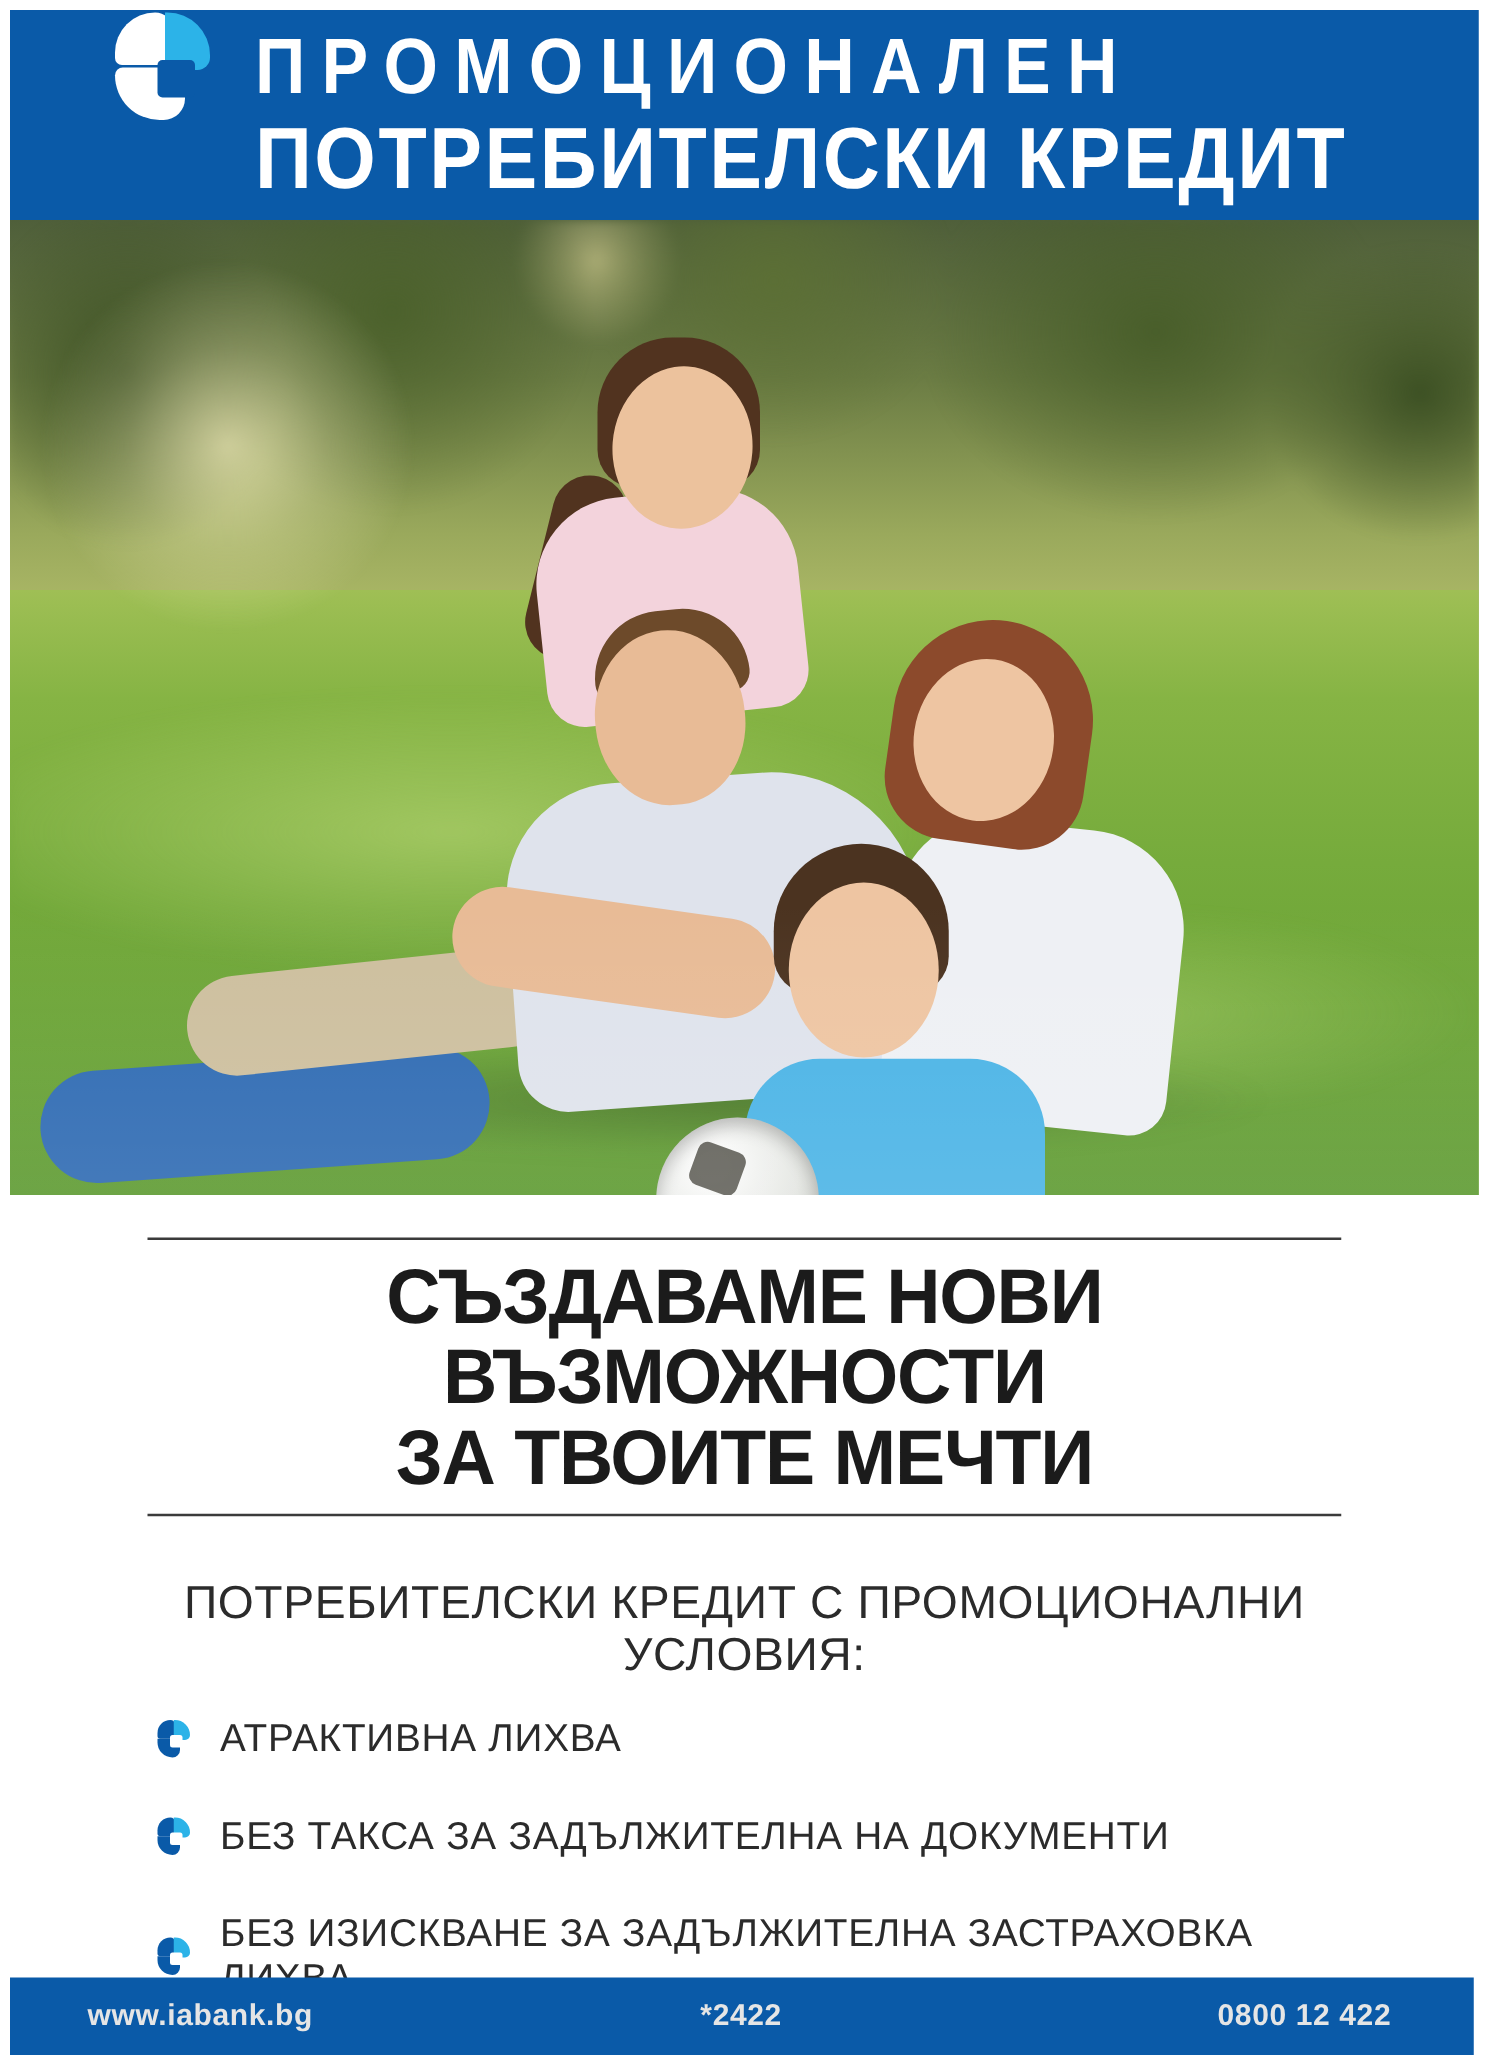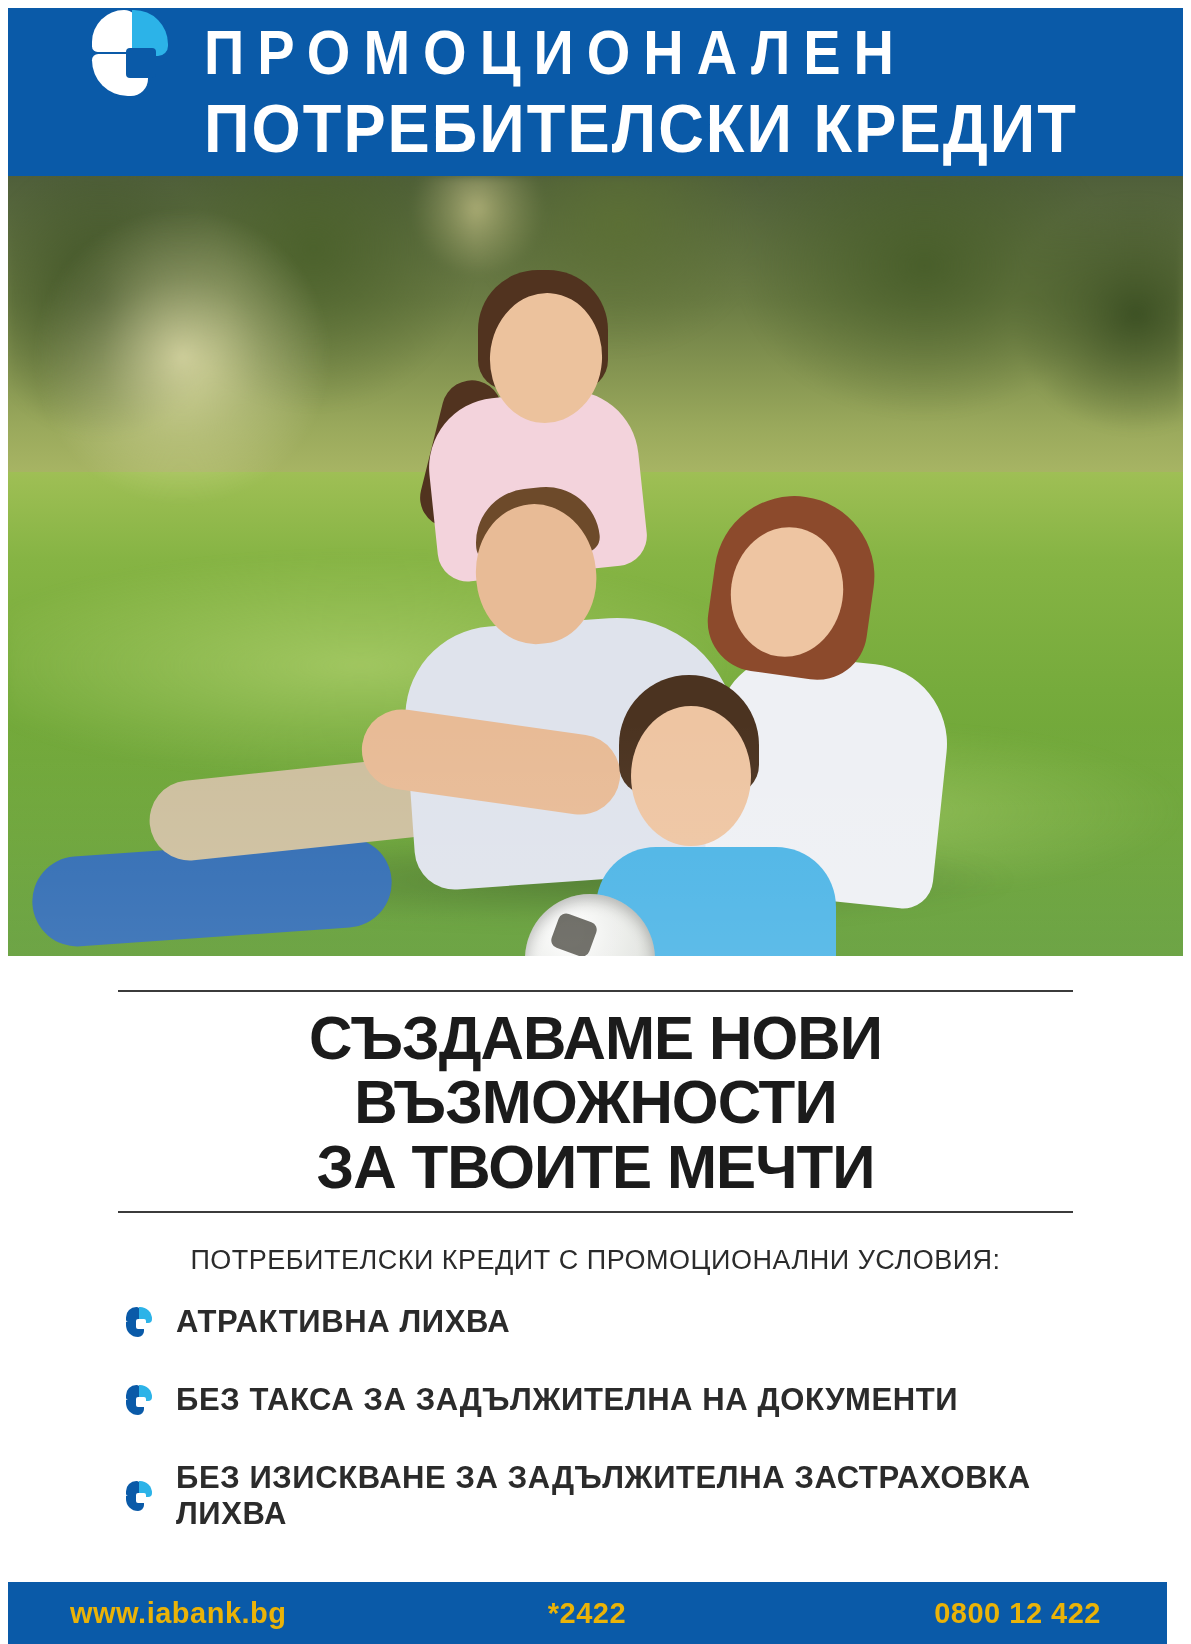--- a/index.html
+++ b/index.html
@@ -221,28 +221,27 @@
     font-size: 62px;
     line-height: 1.04;
     letter-spacing: -1px;
     padding: 14px 0 12px 0;
     transform: scaleX(0.97);
   }
   .headline .hl2 { display: block; }
   .subhead {
     text-align: center;
     color: #2b2b2b;
-    font-size: 27px;
+    font-size: 37px;
     letter-spacing: 0.5px;
-    padding: 32px 0 18px 0;
+    padding: 48px 0 18px 0;
     font-weight: 400;
   }
   .bullets {
     padding: 10px 0 0 6px;
-    font-weight: bold;
   }
   .bullet {
     display: flex;
     align-items: center;
     margin-bottom: 42px;
   }
   .bullet-icon {
     position: relative;
     width: 30px;
     height: 30px;
@@ -274,29 +273,29 @@
   .bullet-text {
     color: #2b2b2b;
     font-size: 31px;
     letter-spacing: 0.6px;
   }
 
   
   .footer {
     position: absolute;
     left: 8px;
-    right: 24px;
+    right: 12px;
     bottom: 0;
     height: 62px;
     background: #0a5aa8;
     display: flex;
     align-items: center;
-    color: #eab308;
+    color: #e5e5e5;
     font-weight: bold;
-    font-size: 29px;
+    font-size: 24px;
     letter-spacing: 0.5px;
   }
   .footer .f-left { width: 33.3%; padding-left: 62px; box-sizing: border-box; }
   .footer .f-mid { width: 33.3%; text-align: center; }
   .footer .f-right { width: 33.4%; text-align: right; padding-right: 66px; box-sizing: border-box; }
 </style>
 </head>
 <body>
 
 <div class="poster">

